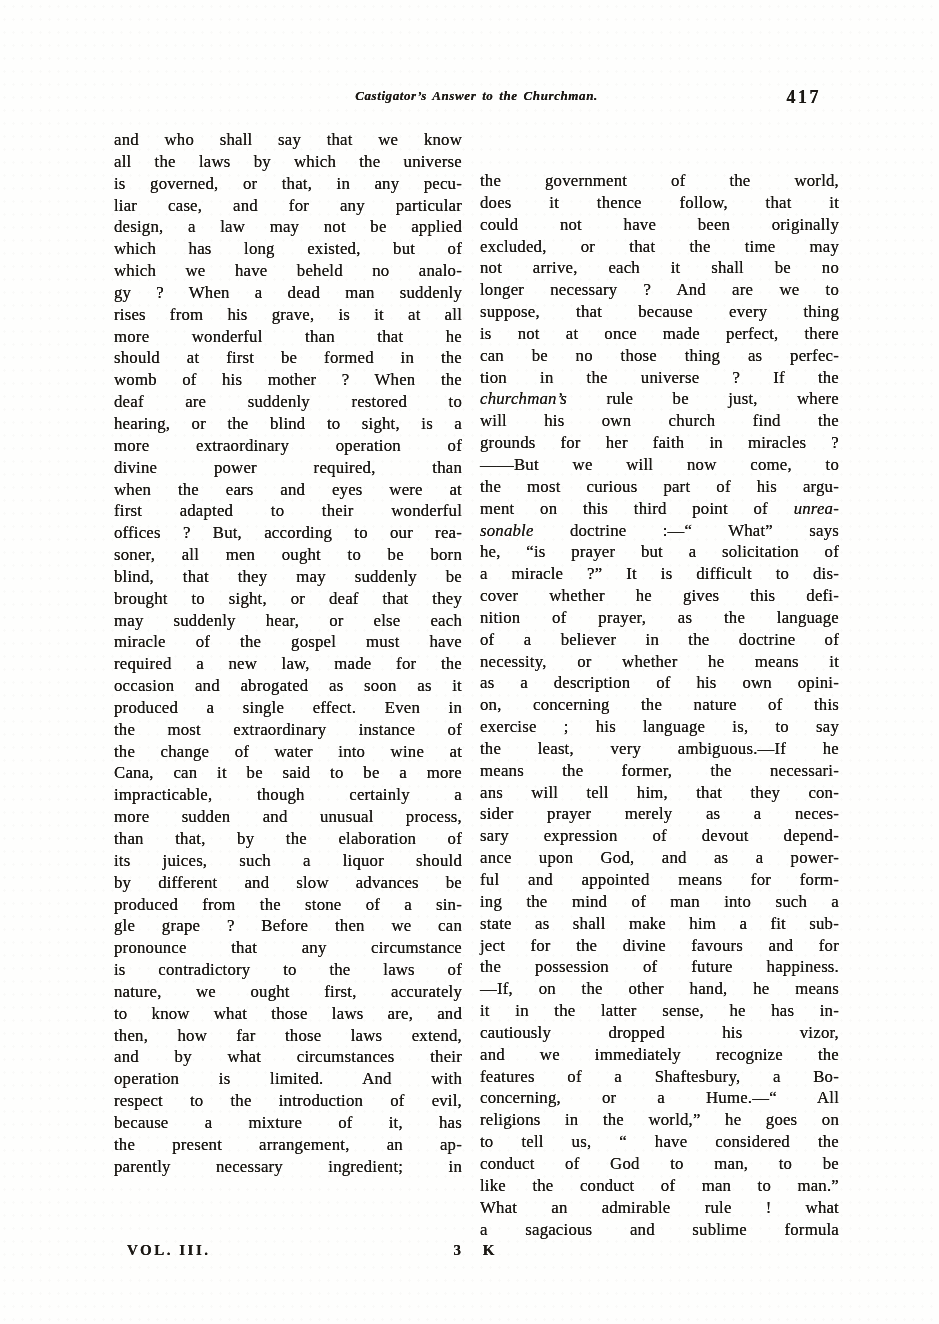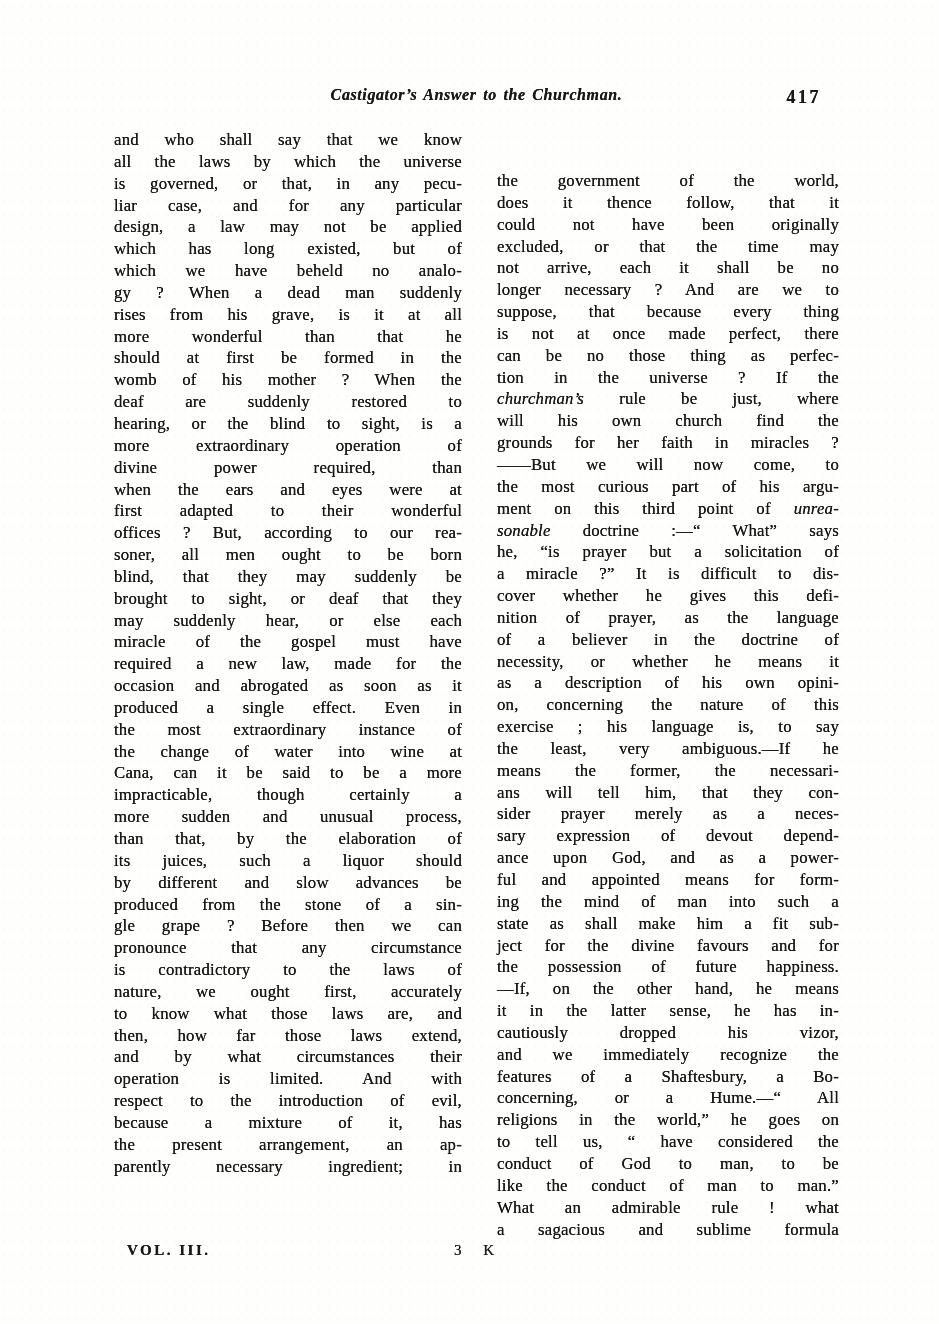--- a/index.html
+++ b/index.html
@@ -26,41 +26,41 @@
   
   .page-header {
     position: relative;
     margin-top: 86px;
     height: 28px;
     text-align: center;
   }
   .running-title {
     font-style: italic;
     font-weight: bold;
-    font-size: 16px;
+    font-size: 13px;
     letter-spacing: 0.6px;
     word-spacing: 2px;
     text-shadow: 0 0 0.6px currentColor;
     text-align: right;
   }
   .page-number {
     position: absolute;
     right: 18px;
     top: 1px;
     font-weight: bold;
     font-size: 18px;
     letter-spacing: 2.5px;
     text-shadow: 0 0 0.6px currentColor;
     font-family: Liberation Serif, serif;
   }
 
   
   .columns {
     display: flex;
-    gap: 35px;
+    gap: 18px;
     margin-top: 15px;
   }
   .column { min-width: 0; }
   .column.left  { flex: 0 0 348px; }
   .column.right { flex: 1 1 auto; margin-top: 41px; }
 
   .line {
     font-size: 16.8px;
     line-height: 21.85px;
     height: 21.85px;
@@ -87,21 +87,21 @@
     top: 0;
     font-weight: bold;
     letter-spacing: 2.5px;
     text-shadow: 0 0 0.5px currentColor;
   }
   .signature-mark {
     position: absolute;
     left: 50%;
     transform: translateX(-55%);
     top: 0;
-    font-weight: normal;
+    font-weight: bold;
     letter-spacing: 1px;
     word-spacing: 16px;
     text-shadow: 0 0 0.5px currentColor;
     text-align: right;
   }
 </style>
 </head>
 <body>
 
 <div class="page">

